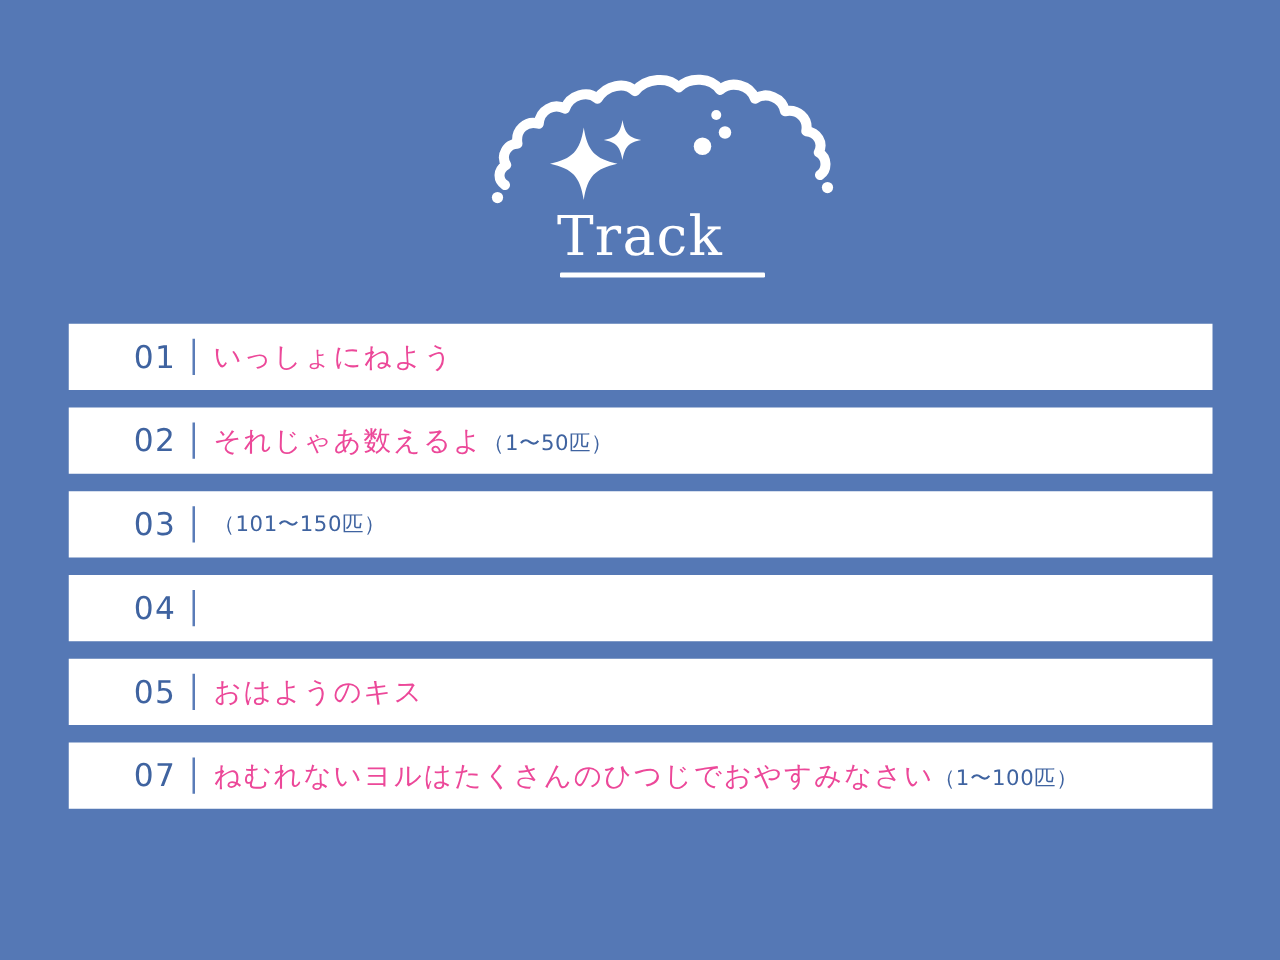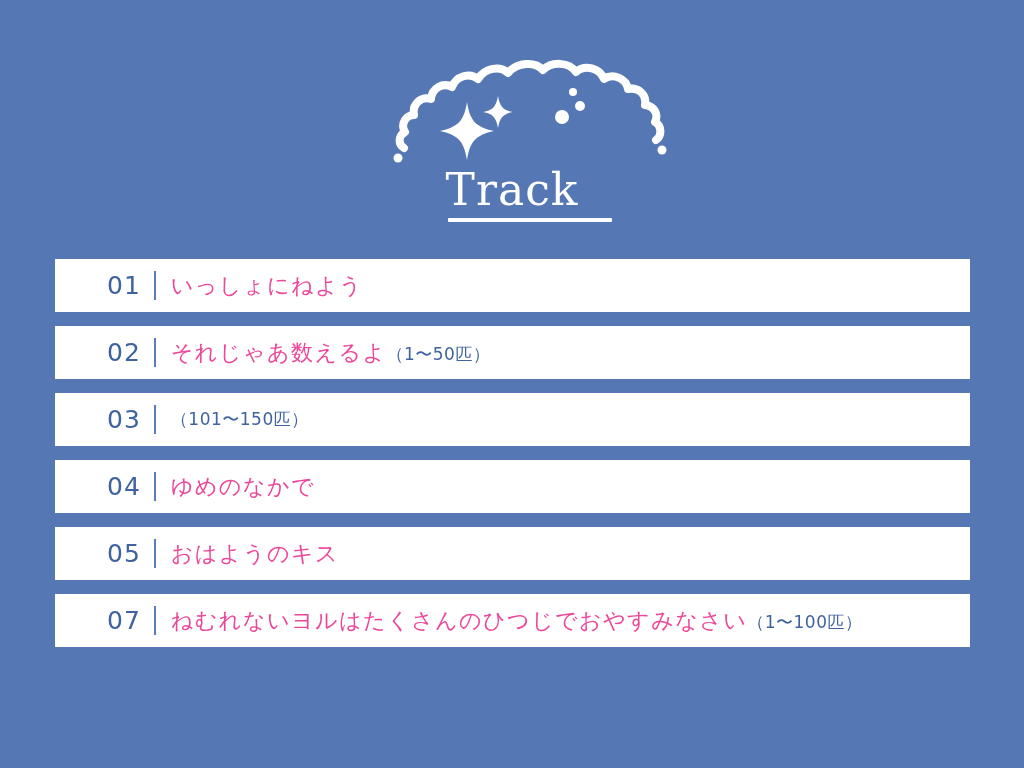--- a/index.html
+++ b/index.html
@@ -194,24 +194,20 @@
       <span class="track-num">03</span>
       <span class="track-sep"></span>
       <span class="track-title-wrap">
         <span class="track-suffix">（101〜150匹）</span>
       </span>
     </div>
 
     <div class="track-row">
       <span class="track-num">04</span>
       <span class="track-sep"></span>
-      <span class="track-title-wrap">
-        <span class="track-title">ゆめのなかで</span>
-
-      </span>
     </div>
 
     <div class="track-row">
       <span class="track-num">05</span>
       <span class="track-sep"></span>
       <span class="track-title-wrap">
         <span class="track-title">おはようのキス</span>
 
       </span>
     </div>

